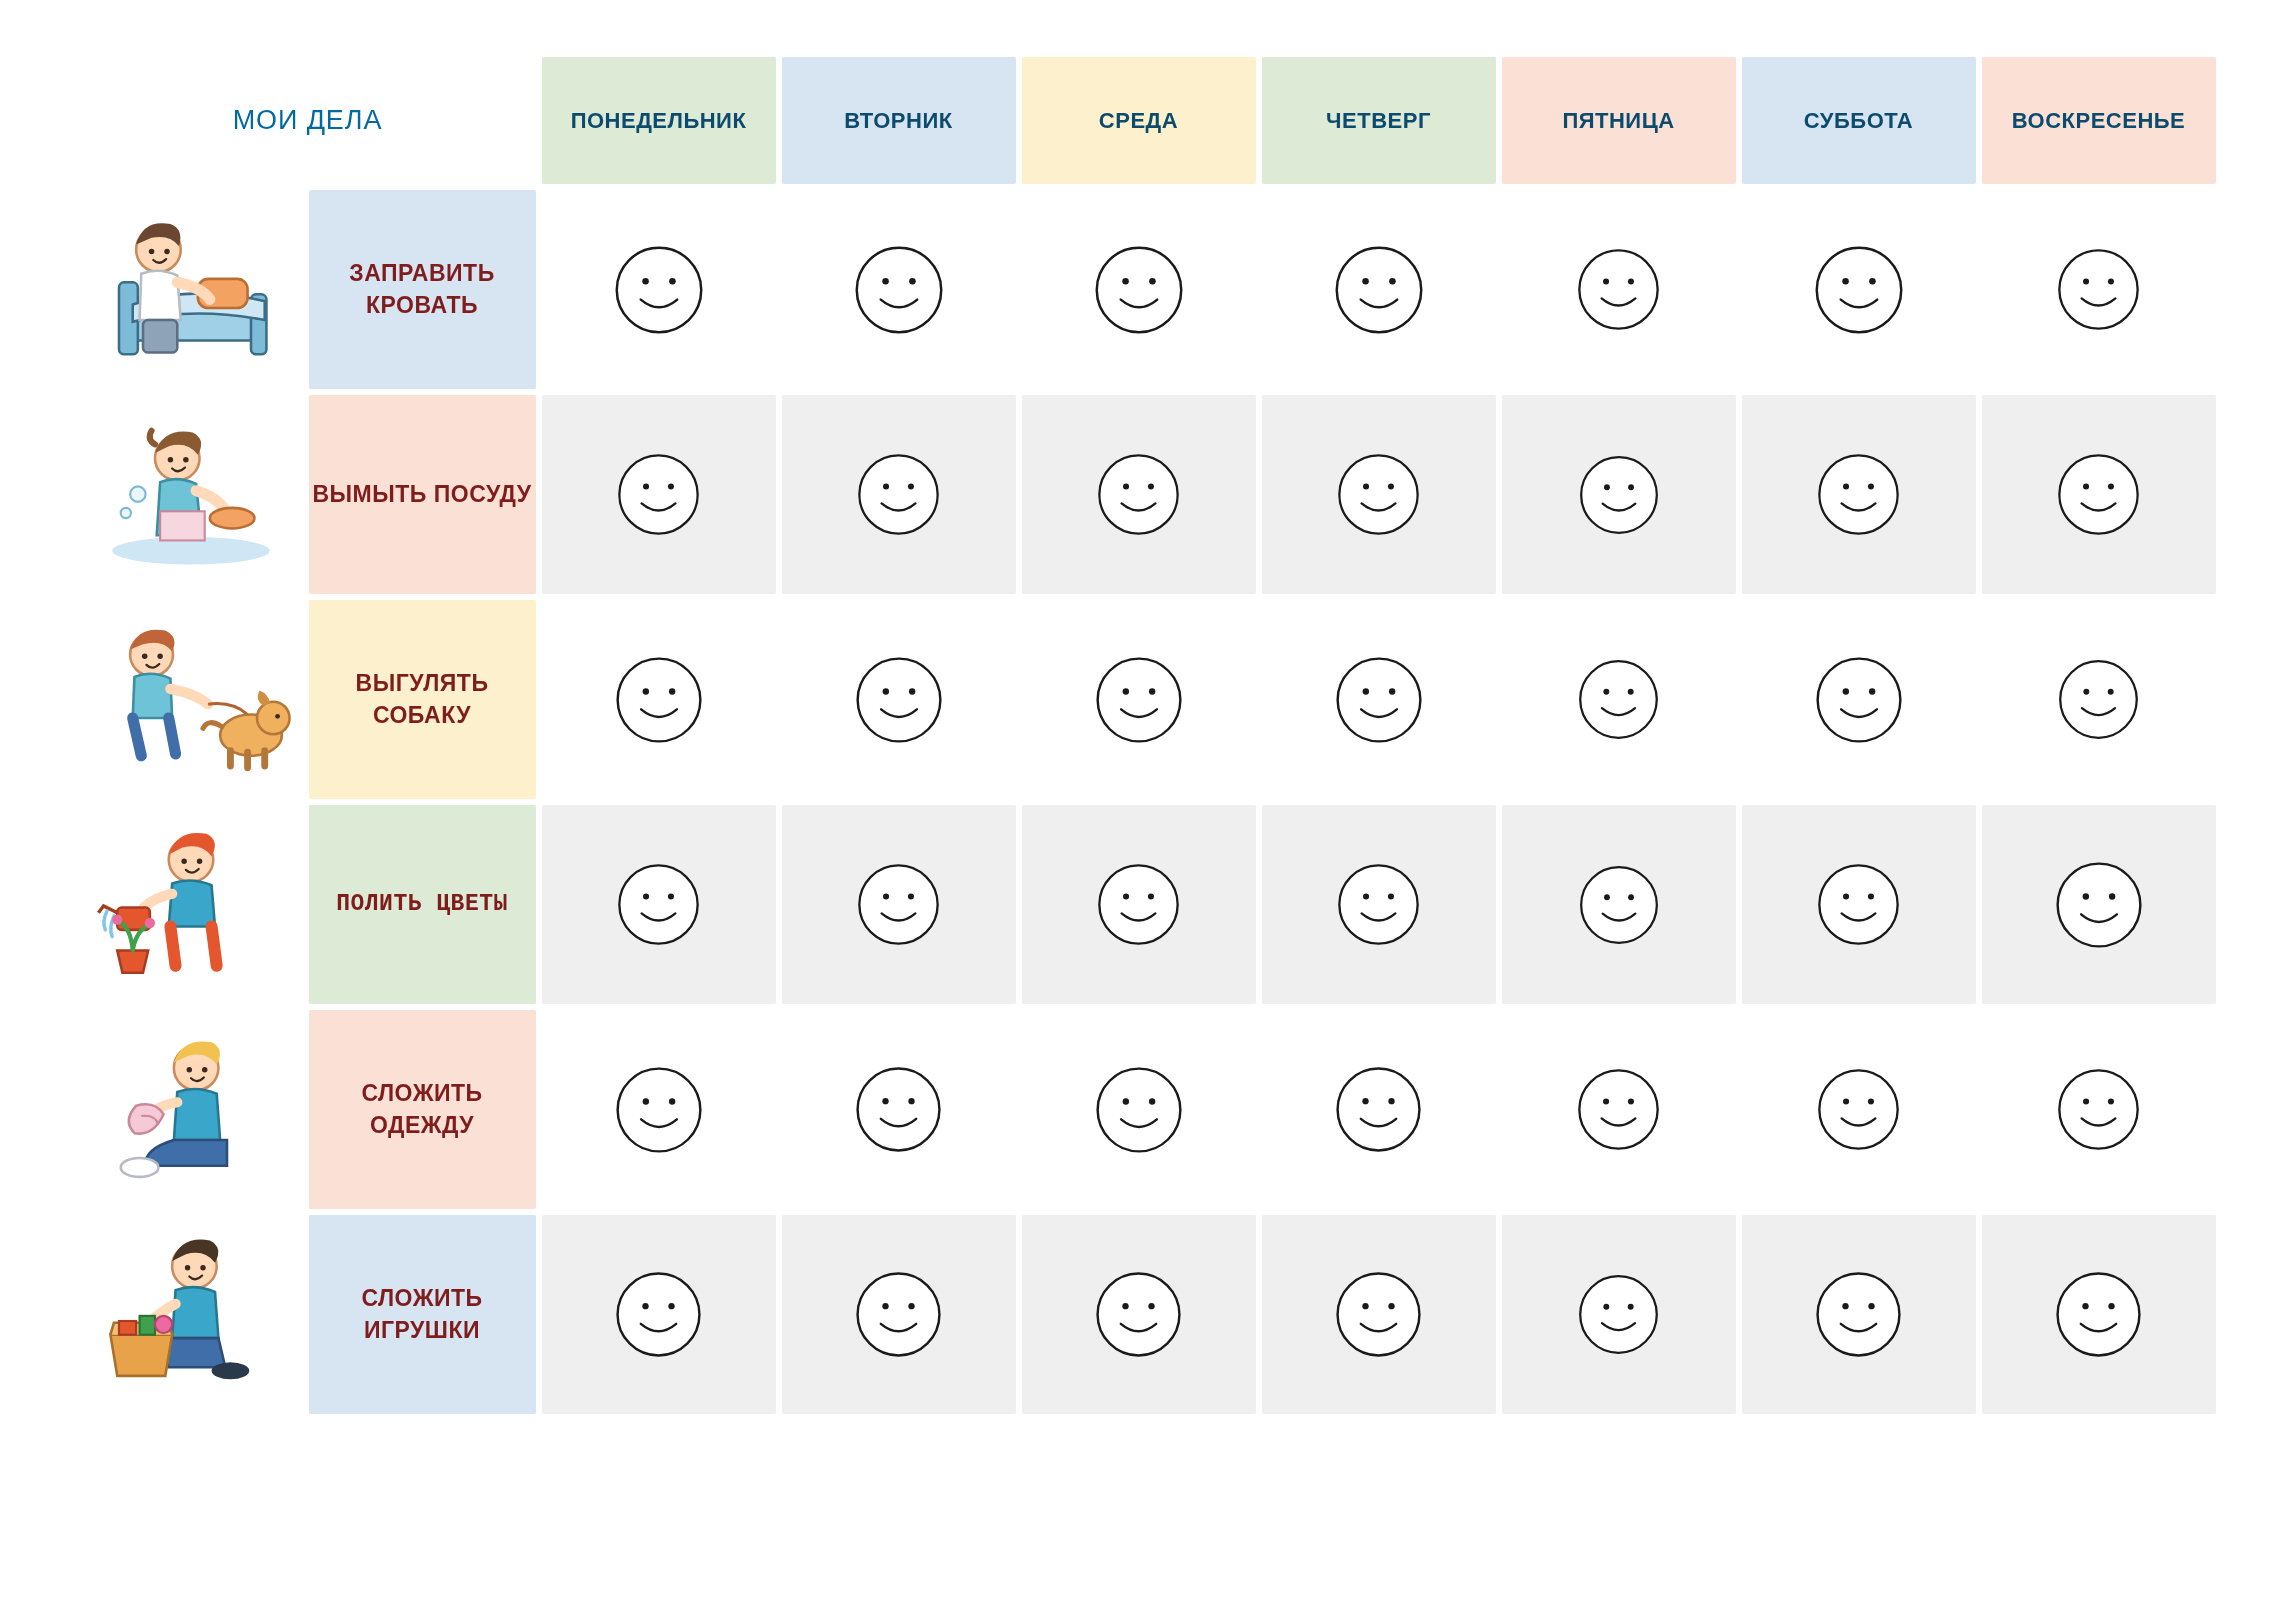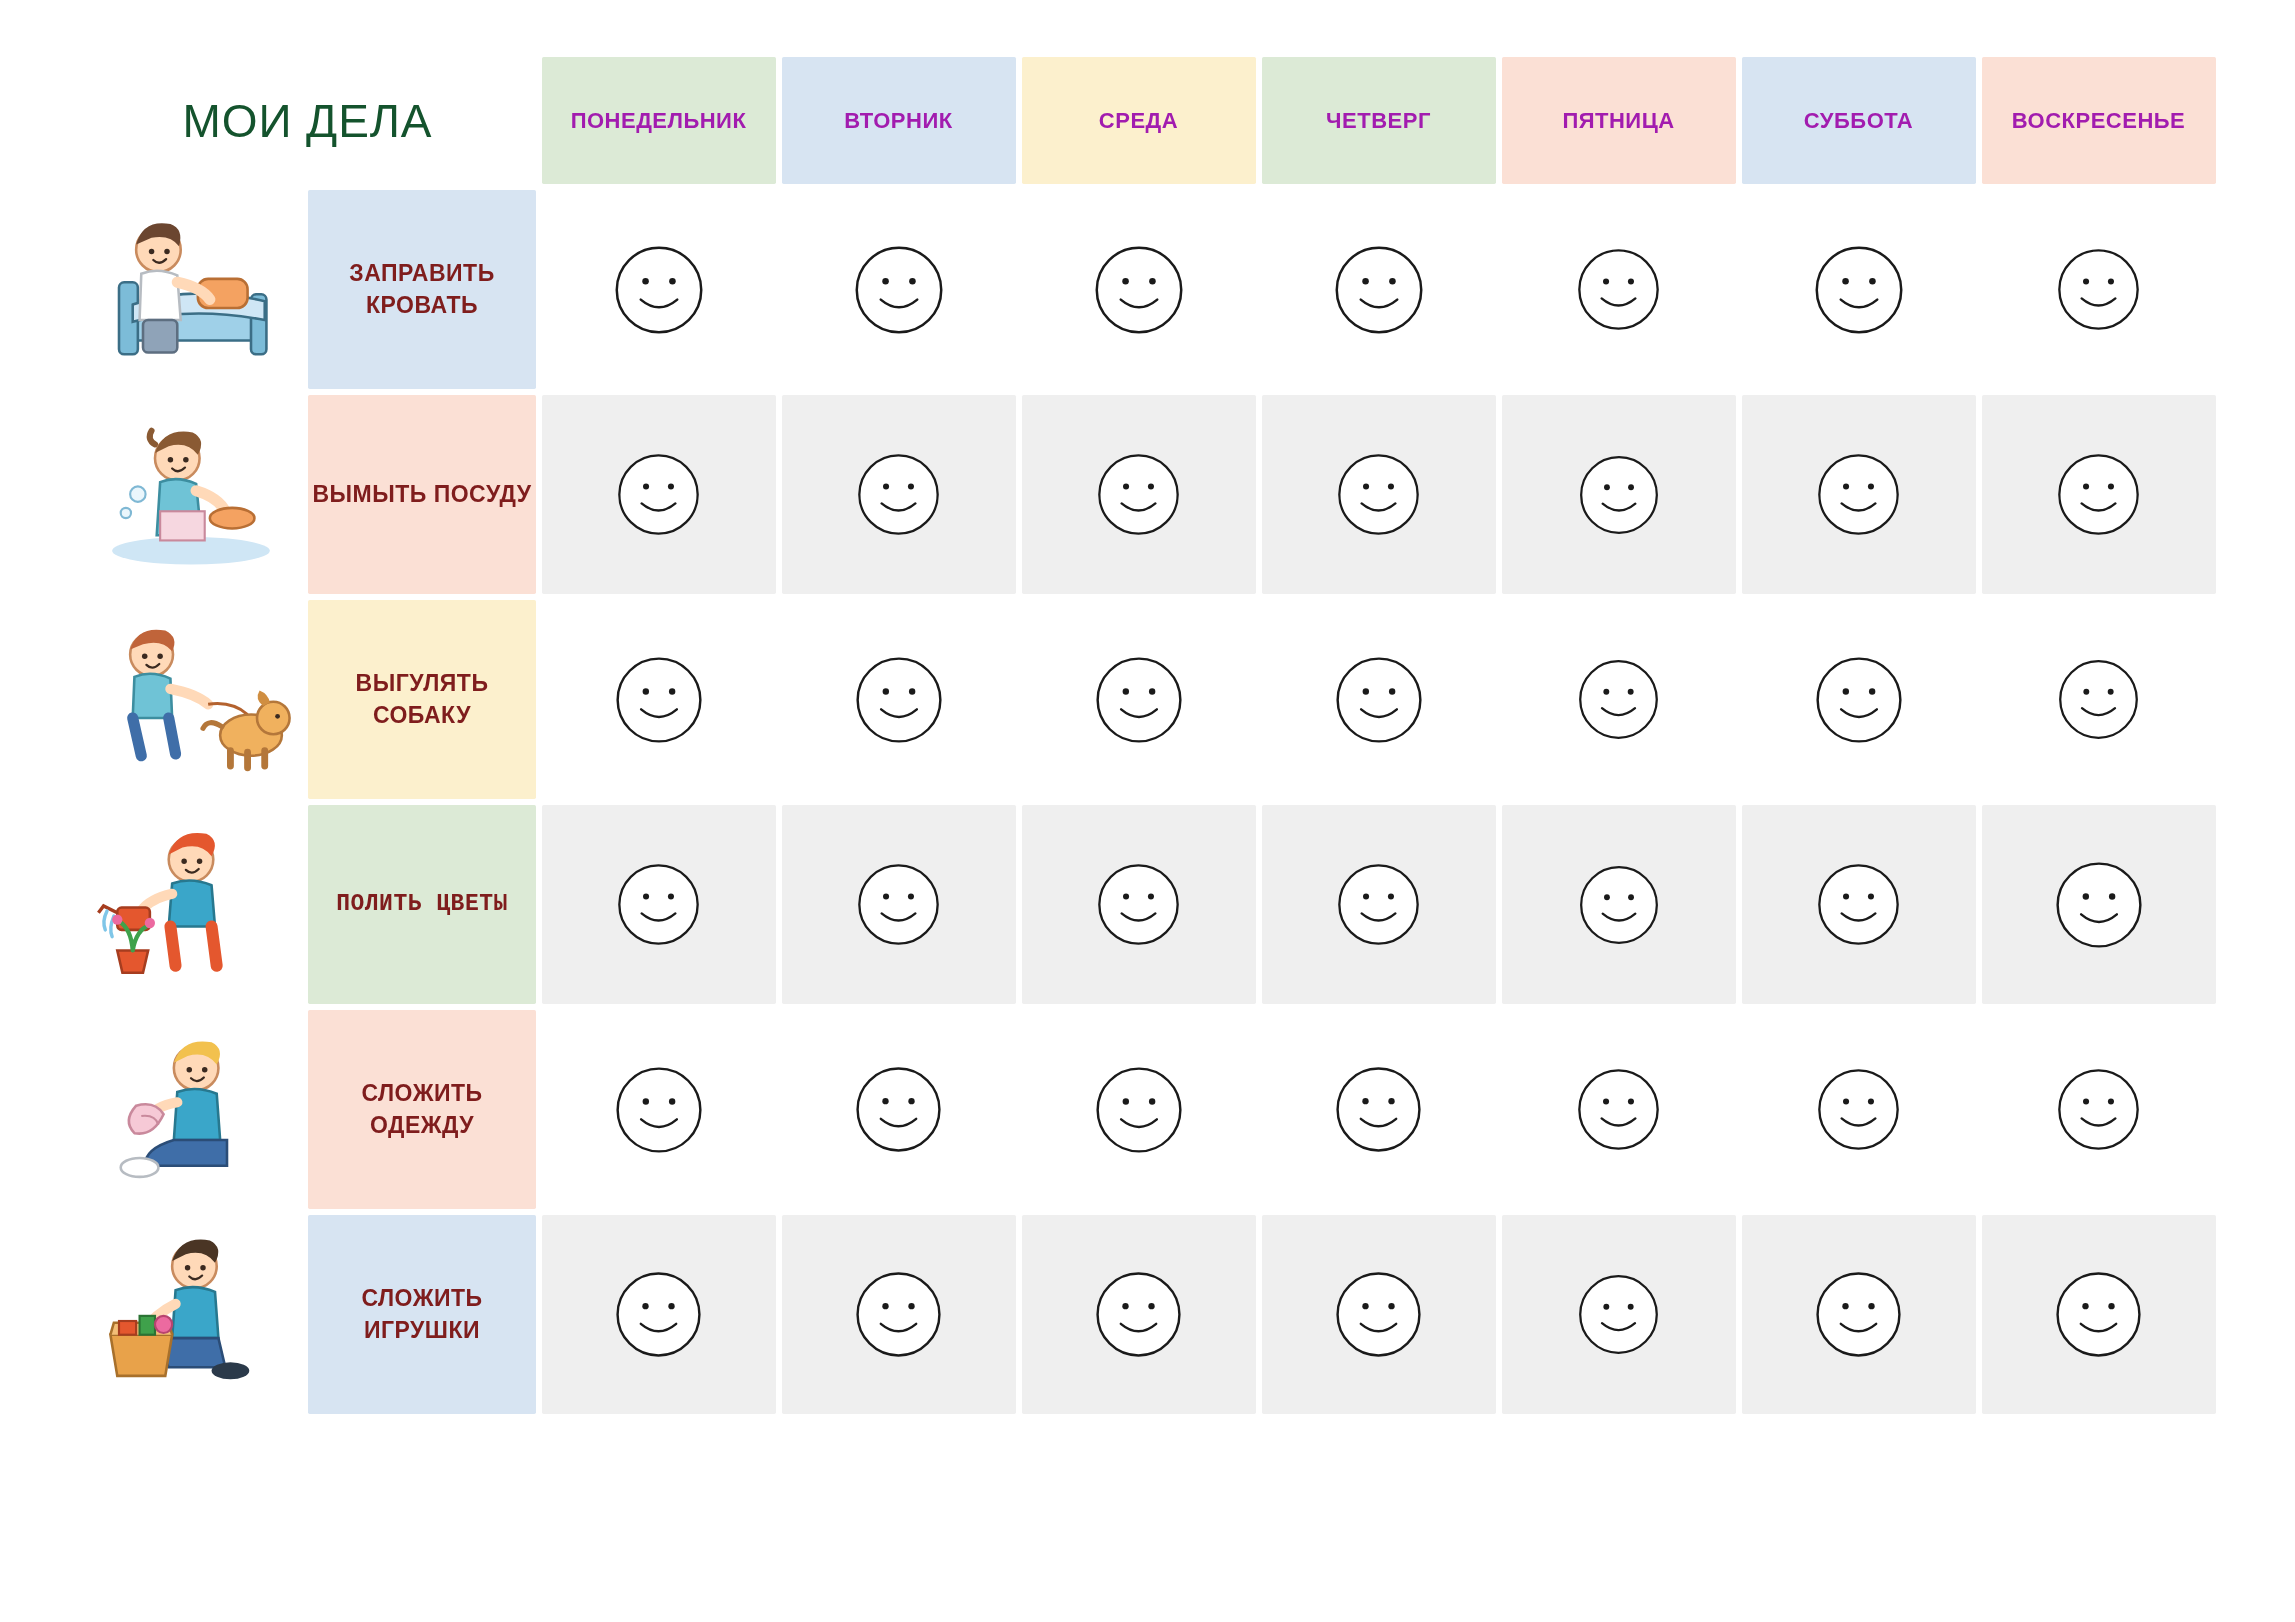--- a/index.html
+++ b/index.html
@@ -46,33 +46,33 @@
     vertical-align: middle;
     text-align: center;
   }
 
   col.col-pic   { width: 223px; }
   col.col-task  { width: 227px; }
   col.col-day   { width: 234px; }
 
   
   .hdr-title-cell {
-    font-size: 46px;
+    font-size: 27px;
     font-weight: 400;
     letter-spacing: 0.9px;
-    color: #14532d;
+    color: #0369a1;
     text-align: center;
     padding-right: 8.6px;
   }
   .day-head {
     height: 127px;
     font-size: 22px;
     font-weight: 700;
     letter-spacing: 0.5px;
-    color: #a21caf;
+    color: #0c4a6e;
     border-radius: 1.7px;
   }
 
   
   .task-cell {
     height: 199px;
     font-size: 23px;
     font-weight: 700;
     line-height: 1.35;
     letter-spacing: 0.5px;

